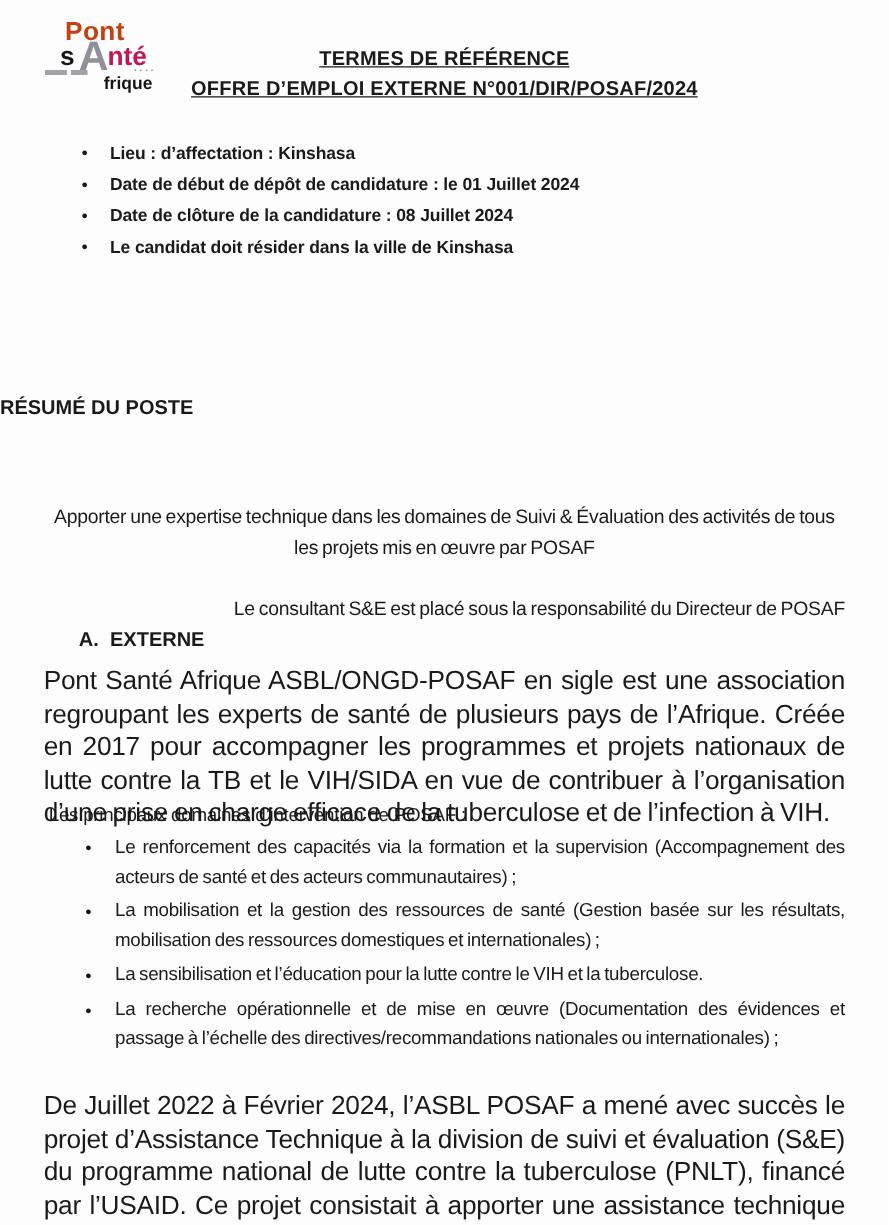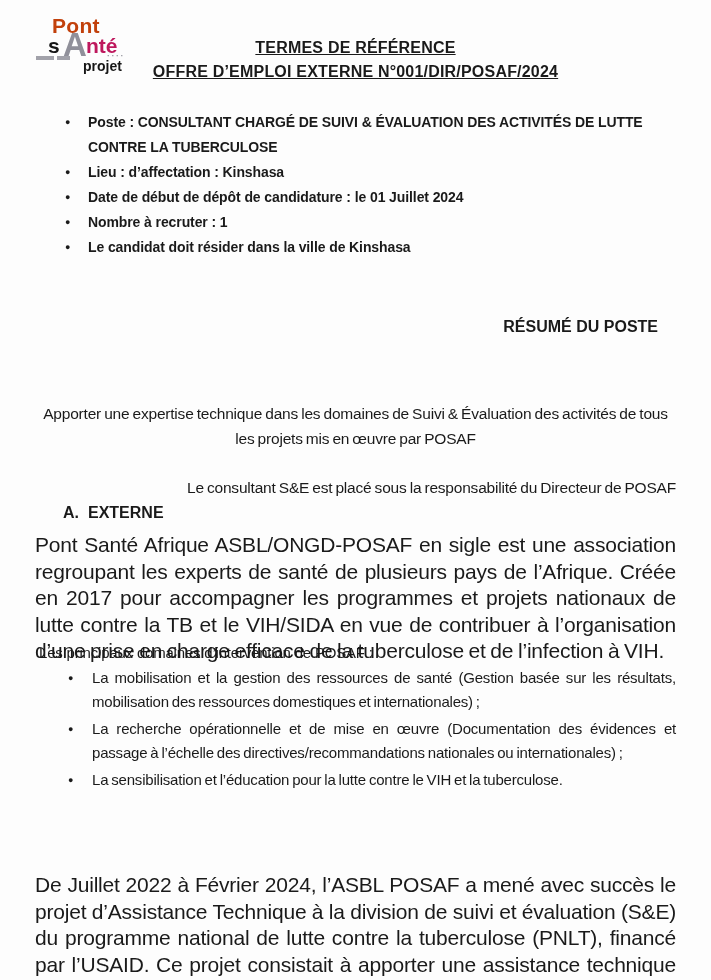--- a/index.html
+++ b/index.html
@@ -29,21 +29,21 @@
   .titles { position: absolute; top: 36px; left: 0; width: 711px; text-align: center;
             font-weight: bold; font-size: 16px; line-height: 24px; letter-spacing: 0.2px; text-decoration: underline; }
 
   
   .details { position: absolute; top: 110px; left: 35px; width: 641px; margin: 0; padding: 0;
              list-style: none; font-weight: bold; font-size: 14px; line-height: 25px; letter-spacing: -0.1px; }
   .details li { position: relative; padding-left: 53px; }
   .details li::before { content: "●"; position: absolute; left: 30px; top: 0; font-size: 9px; }
 
   
-  .h-center { position: absolute; left: 0; width: 658px; margin: 0; text-align: right;
+  .h-center { position: absolute; left: 0; width: 658px; margin: 0; text-align: left;
               font-weight: bold; font-size: 16px; line-height: 20px; }
   .h-resume { top: 317px; }
   .h-sup    { top: 430px; }
   .p-center { position: absolute; left: 35px; width: 641px; margin: 0; text-align: center;
               font-size: 15.5px; line-height: 25px; letter-spacing: -0.2px; word-spacing: -1px; }
   .p-resume { top: 360px; margin-top: 41px; }
   .p-sup    { top: 475px; text-align: right; }
 
   
   .h-ctx { position: absolute; top: 504px; left: 63px; margin: 0; font-weight: bold; font-size: 16px; }
@@ -64,50 +64,50 @@
 
 <div class="page">
 
   <div class="logo">
     <div class="logo-pont">Pont</div>
     <div class="logo-s">s</div>
     <div class="logo-a">A</div>
     <div class="logo-nte">nté</div>
     <div class="logo-dots">····</div>
     <div class="logo-bar"></div>
-    <div class="logo-frique">projet</div>
+    <div class="logo-frique">frique</div>
   </div>
 
   <div class="titles">
     <div>TERMES DE RÉFÉRENCE</div>
     <div>OFFRE D’EMPLOI EXTERNE N°001/DIR/POSAF/2024</div>
   </div>
 
   <ul class="details">
-    <li>Poste : CONSULTANT CHARGÉ DE SUIVI &amp; ÉVALUATION DES ACTIVITÉS DE LUTTE CONTRE LA TUBERCULOSE</li>
     <li>Lieu : d’affectation : Kinshasa</li>
     <li>Date de début de dépôt de candidature : le 01 Juillet 2024</li>
-    <li>Nombre à recruter : 1</li>
+    <li>Date de clôture de la candidature : 08 Juillet 2024</li>
     <li>Le candidat doit résider dans la ville de Kinshasa</li>
   </ul>
 
   <h2 class="h-center h-resume">RÉSUMÉ DU POSTE</h2>
   <p class="p-center p-resume">Apporter une expertise technique dans les domaines de Suivi &amp; Évaluation des activités de tous les projets mis en œuvre par POSAF</p>
 
   <p class="p-center p-sup">Le consultant S&amp;E est placé sous la responsabilité du Directeur de POSAF</p>
 
   <h3 class="h-ctx">
     <span>A.</span><span class="ctx-word">EXTERNE</span>
   </h3>
 
   <p class="p-just p-ctx1">Pont Santé Afrique ASBL/ONGD-POSAF en sigle est une association regroupant les experts de santé de plusieurs pays de l’Afrique. Créée en 2017 pour accompagner les programmes et projets nationaux de lutte contre la TB et le VIH/SIDA en vue de contribuer à l’organisation d’une prise en charge efficace de la tuberculose et de l’infection à VIH.</p>
 
   <p class="p-intro">Les principaux domaines d’intervention de POSAF :</p>
 
   <ul class="domains">
+    <li>Le renforcement des capacités via la formation et la supervision (Accompagnement des acteurs de santé et des acteurs communautaires) ;</li>
     <li>La mobilisation et la gestion des ressources de santé (Gestion basée sur les résultats, mobilisation des ressources domestiques et internationales) ;</li>
+    <li>La sensibilisation et l’éducation pour la lutte contre le VIH et la tuberculose.</li>
     <li>La recherche opérationnelle et de mise en œuvre (Documentation des évidences et passage à l’échelle des directives/recommandations nationales ou internationales) ;</li>
-    <li>La sensibilisation et l’éducation pour la lutte contre le VIH et la tuberculose.</li>
   </ul>
 
   <p class="p-just p-ctx2">De Juillet 2022 à Février 2024, l’ASBL POSAF a mené avec succès le projet d’Assistance Technique à la division de suivi et évaluation (S&amp;E) du programme national de lutte contre la tuberculose (PNLT), financé par l’USAID. Ce projet consistait à apporter une assistance technique dans le renforcement des capacités des acteurs clés tant nationaux que</p>
 
 </div>
 
 </body></html>

